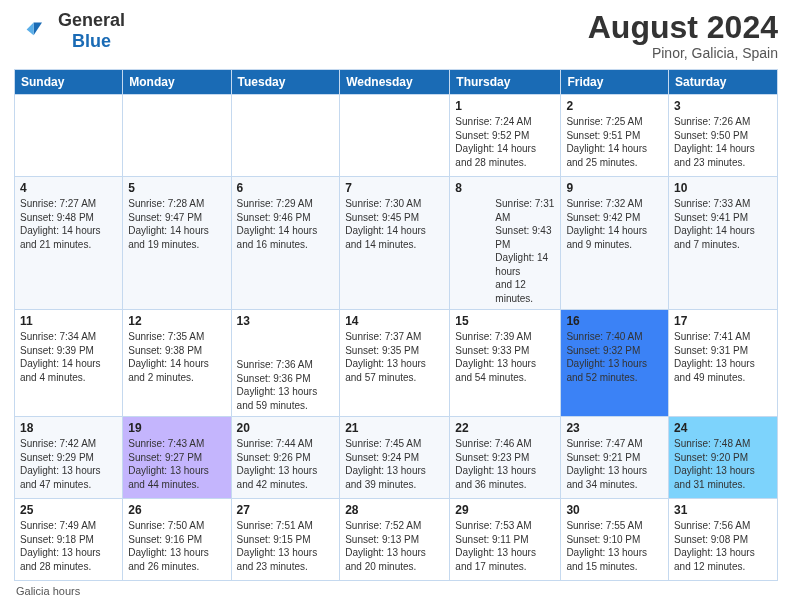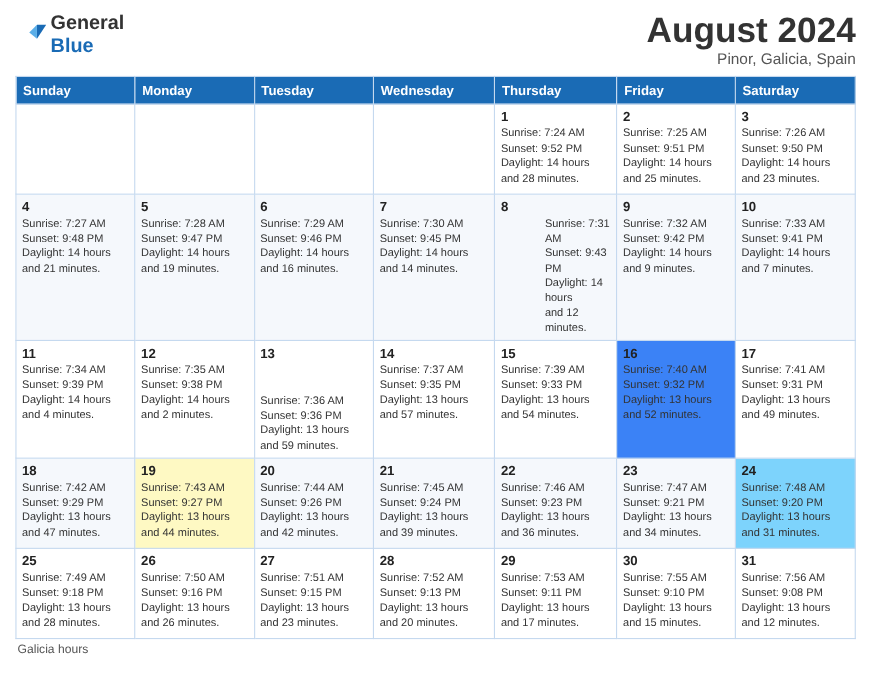--- a/index.html
+++ b/index.html
@@ -16,21 +16,22 @@
     }
     .header {
       display: flex;
       justify-content: space-between;
       align-items: flex-start;
       margin-bottom: 8px;
     }
     .logo {
       display: flex;
       align-items: center;
-      gap: 4px;
+      gap: 16px;
+      text-align: center;
     }
     .logo-icon {
       width: 28px;
       height: 28px;
     }
     .title-block {
       text-align: right;
     }
     .month-year {
       font-size: 32px;
@@ -256,21 +257,21 @@
           </td>
         </tr>
         <tr>
           <td style="background: rgb(245, 248, 252);">
             <span class="day-num">18</span>
             <div class="day-info" style="white-space: pre-line;">Sunrise: 7:42 AM
 Sunset: 9:29 PM
 Daylight: 13 hours
 and 47 minutes.</div>
           </td>
-          <td style="background: #fef9c3;">
+          <td style="background: #c4b5fd;">
             <span class="day-num">19</span>
             <div class="day-info" style="white-space: pre-line;">Sunrise: 7:43 AM
 Sunset: 9:27 PM
 Daylight: 13 hours
 and 44 minutes.</div>
           </td>
           <td style="background: rgb(245, 248, 252);">
             <span class="day-num">20</span>
             <div class="day-info" style="white-space: pre-line;">Sunrise: 7:44 AM
 Sunset: 9:26 PM

